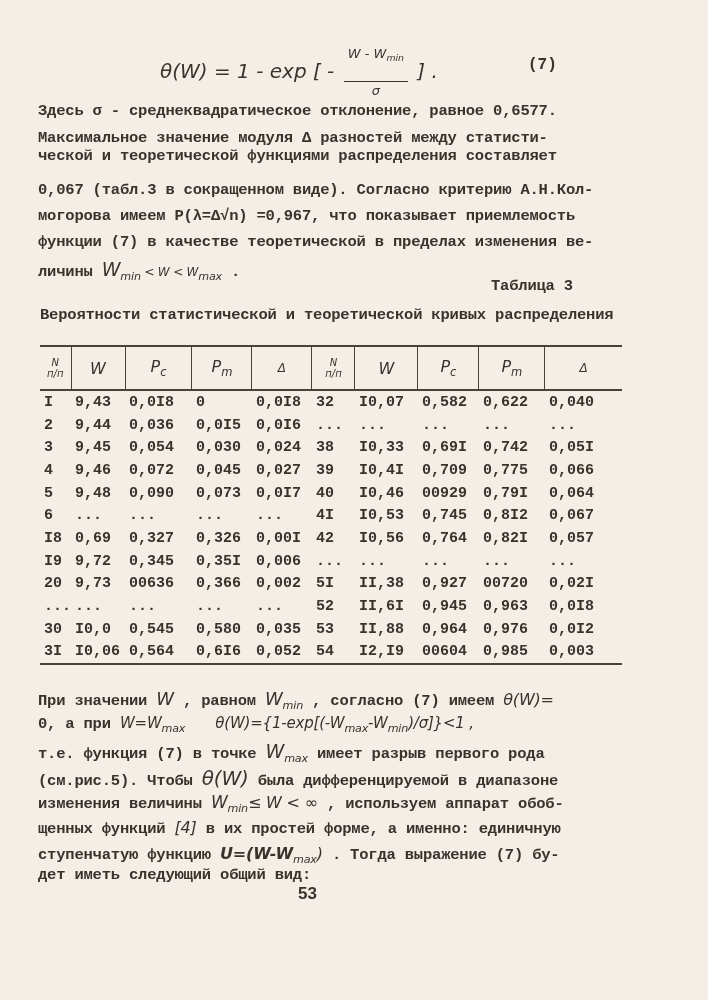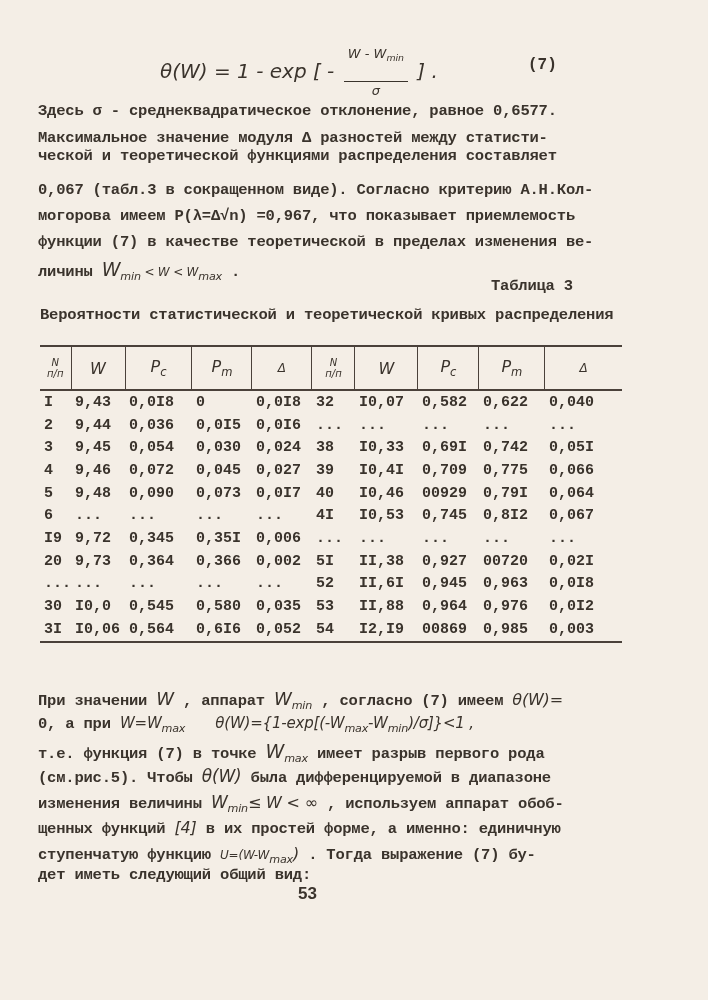--- a/index.html
+++ b/index.html
@@ -163,35 +163,47 @@
           <td>...</td>
           <td>...</td>
           <td>...</td>
           <td>4I</td>
           <td>I0,53</td>
           <td>0,745</td>
           <td>0,8I2</td>
           <td>0,067</td>
         </tr>
         <tr>
+          <td>I8</td>
+          <td>0,69</td>
+          <td>0,327</td>
+          <td>0,326</td>
+          <td>0,00I</td>
+          <td>42</td>
+          <td>I0,56</td>
+          <td>0,764</td>
+          <td>0,82I</td>
+          <td>0,057</td>
+        </tr>
+        <tr>
           <td>I9</td>
           <td>9,72</td>
           <td>0,345</td>
           <td>0,35I</td>
           <td>0,006</td>
           <td>...</td>
           <td>...</td>
           <td>...</td>
           <td>...</td>
           <td>...</td>
         </tr>
         <tr>
           <td>20</td>
           <td>9,73</td>
-          <td>0,364</td>
+          <td>00636</td>
           <td>0,366</td>
           <td>0,002</td>
           <td>5I</td>
           <td>II,38</td>
           <td>0,927</td>
           <td>00720</td>
           <td>0,02I</td>
         </tr>
         <tr>
           <td>...</td>
@@ -218,46 +230,46 @@
           <td>0,0I2</td>
         </tr>
         <tr>
           <td>3I</td>
           <td>I0,06</td>
           <td>0,564</td>
           <td>0,6I6</td>
           <td>0,052</td>
           <td>54</td>
           <td>I2,I9</td>
-          <td>00869</td>
+          <td>00604</td>
           <td>0,985</td>
           <td>0,003</td>
         </tr>
       </tbody>
   </table>
 
   <div class="abs txt para-line" style="top:688px;">
-    <span>   При значении </span><span class="math" style="font-size:18px;">W</span><span> , аппарат </span><span class="math" style="font-size:18px;">W</span><span class="math sub">min</span><span> , согласно (7) имеем </span><span class="math" style="font-size:16px;">θ(W)=</span>
+    <span>   При значении </span><span class="math" style="font-size:18px;">W</span><span> , равном </span><span class="math" style="font-size:18px;">W</span><span class="math sub">min</span><span> , согласно (7) имеем </span><span class="math" style="font-size:16px;">θ(W)=</span>
   </div>
   <div class="abs txt para-line" style="top:714px;">
     <span>0, а  при </span><span class="math" style="font-size:15px;">W=W</span><span class="math sub">max</span><span style="display:inline-block;width:30px;"></span><span class="math" style="font-size:15px;">θ(W)={1-exp[(-W</span><span class="math sub">max</span><span class="math" style="font-size:15px;">-W</span><span class="math sub">min</span><span class="math" style="font-size:15px;">)/σ]}&lt;1 ,</span>
   </div>
   <div class="abs txt para-line" style="top:740px;">
     <span>т.е. функция (7) в точке  </span><span class="math" style="font-size:19px;">W</span><span class="math sub">max</span><span>  имеет разрыв первого рода</span>
   </div>
   <div class="abs txt para-line" style="top:766px;">
-    <span>(см.рис.5). Чтобы </span><span class="math" style="font-size:17px;">θ(W)</span><span> была дифференцируемой в диапазоне</span>
+    <span>(см.рис.5). Чтобы </span><span class="math" style="font-size:20px;">θ(W)</span><span> была дифференцируемой в диапазоне</span>
   </div>
   <div class="abs txt para-line" style="top:792px;">
     <span>изменения величины  </span><span class="math" style="font-size:17px;">W</span><span class="math sub">min</span><span class="math" style="font-size:16px;">≤ W &lt; ∞</span><span>   , используем аппарат обоб-</span>
   </div>
   <div class="abs txt para-line" style="top:818px;">
     <span>щенных функций </span><span class="math" style="font-size:16px;">[4]</span><span> в их простей форме, а именно: единичную</span>
   </div>
   <div class="abs txt para-line" style="top:844px;">
-    <span>ступенчатую функцию </span><span class="math" style="font-size:12px;">U=(W-W</span><span class="math sub">max</span><span class="math" style="font-size:16px;">)</span><span> . Тогда выражение (7) бу-</span>
+    <span>ступенчатую функцию </span><span class="math" style="font-size:16px;font-weight:bold;">U=(W-W</span><span class="math sub">max</span><span class="math" style="font-size:16px;">)</span><span> . Тогда выражение (7) бу-</span>
   </div>
   <div class="abs txt para-line" style="top:866px;">
     <span>дет иметь следующий общий вид:</span>
   </div>
 
   <div class="abs pageno">53</div>
 </div>
 
 </body></html>

